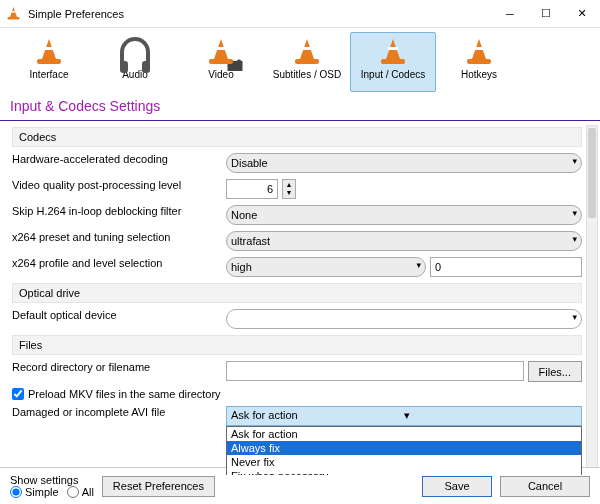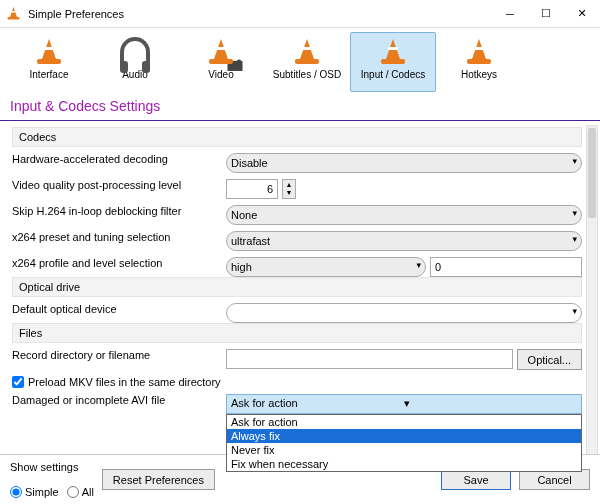--- a/index.html
+++ b/index.html
@@ -16,21 +16,21 @@
 .tab .tab-icon { width: 30px; height: 30px; margin: 0 auto 2px auto; display: block; }
 .tab .tab-label { font-size: 10px; }
 
 .heading { padding: 6px 10px; font-size: 14px; color: #a21caf; border-bottom: 1px solid #4c1d95; }
 
 .content-wrap { position: relative; height: 354px; }
 .content { padding: 6px 18px 6px 12px; height: 100%; overflow: hidden; }
 .scrollbar { position: absolute; right: 2px; top: 4px; bottom: 4px; width: 12px; background: #f0f0f0; border: 1px solid #ddd; }
 .scrollbar .thumb { position: absolute; left: 1px; right: 1px; top: 2px; height: 90px; background: #cfcfcf; border-radius: 2px; }
 
-.group-head { background: #f3f3f3; border: 1px solid #e4e4e4; padding: 3px 6px; font-size: 11px; }
+.group-head { background: #f3f3f3; border: 1px solid #e4e4e4; padding: 3px 6px; margin-top: 6px; font-size: 11px; }
 .group-head:first-child { margin-top: 0; }
 
 .row { display: flex; margin-top: 6px; gap: 4px; }
 .lbl { flex: 0 0 210px; }
 .ctrl, select, input[type=text] { height: 20px; border: 1px solid #aaa; background: #fff; padding: 0 4px; font-size: 11px; }
 select { appearance: none; background: #ececec; padding-right: 14px; position: relative; border-radius: 10px; }
 .sel-wrap { position: relative; flex: 1; display: flex; }
 .sel-wrap select { flex: 1; }
 .sel-wrap::after { content: "▾"; position: absolute; right: 5px; top: 3px; font-size: 9px; pointer-events: none; }
 .half .sel-wrap { flex: 1; }
@@ -169,21 +169,21 @@
     <div class="sel-wrap">
           <select style="background:#fff"><option></option></select>
         </div>
   </div>
 
   <div class="group-head">Files</div>
 
   <div class="row">
     <div class="lbl">Record directory or filename</div>
     <input type="text" class="ctrl" style="flex: 1 1 0%;" value="">
-    <button class="btn">Optical...</button>
+    <button class="btn">Files...</button>
   </div>
 
   <div class="chk-row">
     <input type="checkbox" checked="" style="">
     <span>Preload MKV files in the same directory</span>
   </div>
 
   <div class="row">
     <div class="lbl">Damaged or incomplete AVI file</div>
     <div class="dropdown-open">
@@ -200,30 +200,30 @@
     </div>
   </div>
 
 </div>
 <div class="scrollbar">
       <div class="thumb"></div>
     </div>
 </div>
 
 <div class="bottom">
-  <div style="display:flex;flex-direction:column;gap:13px">
+  <div style="display:flex;flex-direction:column;gap:0">
     <div>Show settings</div>
     <div style="display:flex;gap:8px">
       <label class="radio-lbl">
           <input type="radio" name="ss" checked="" style="">
           <span>Simple</span>
         </label>
       <label class="radio-lbl">
           <input type="radio" name="ss" style="">
           <span>All</span>
         </label>
     </div>
   </div>
   <button class="btn">Reset Preferences</button>
   <div class="spacer"></div>
   <button class="btn primary" style="width:70px">Save</button>
-  <button class="btn" style="width:71px">Cancel</button>
+  <button class="btn" style="width:90px">Cancel</button>
 </div>
 
 </body></html>

